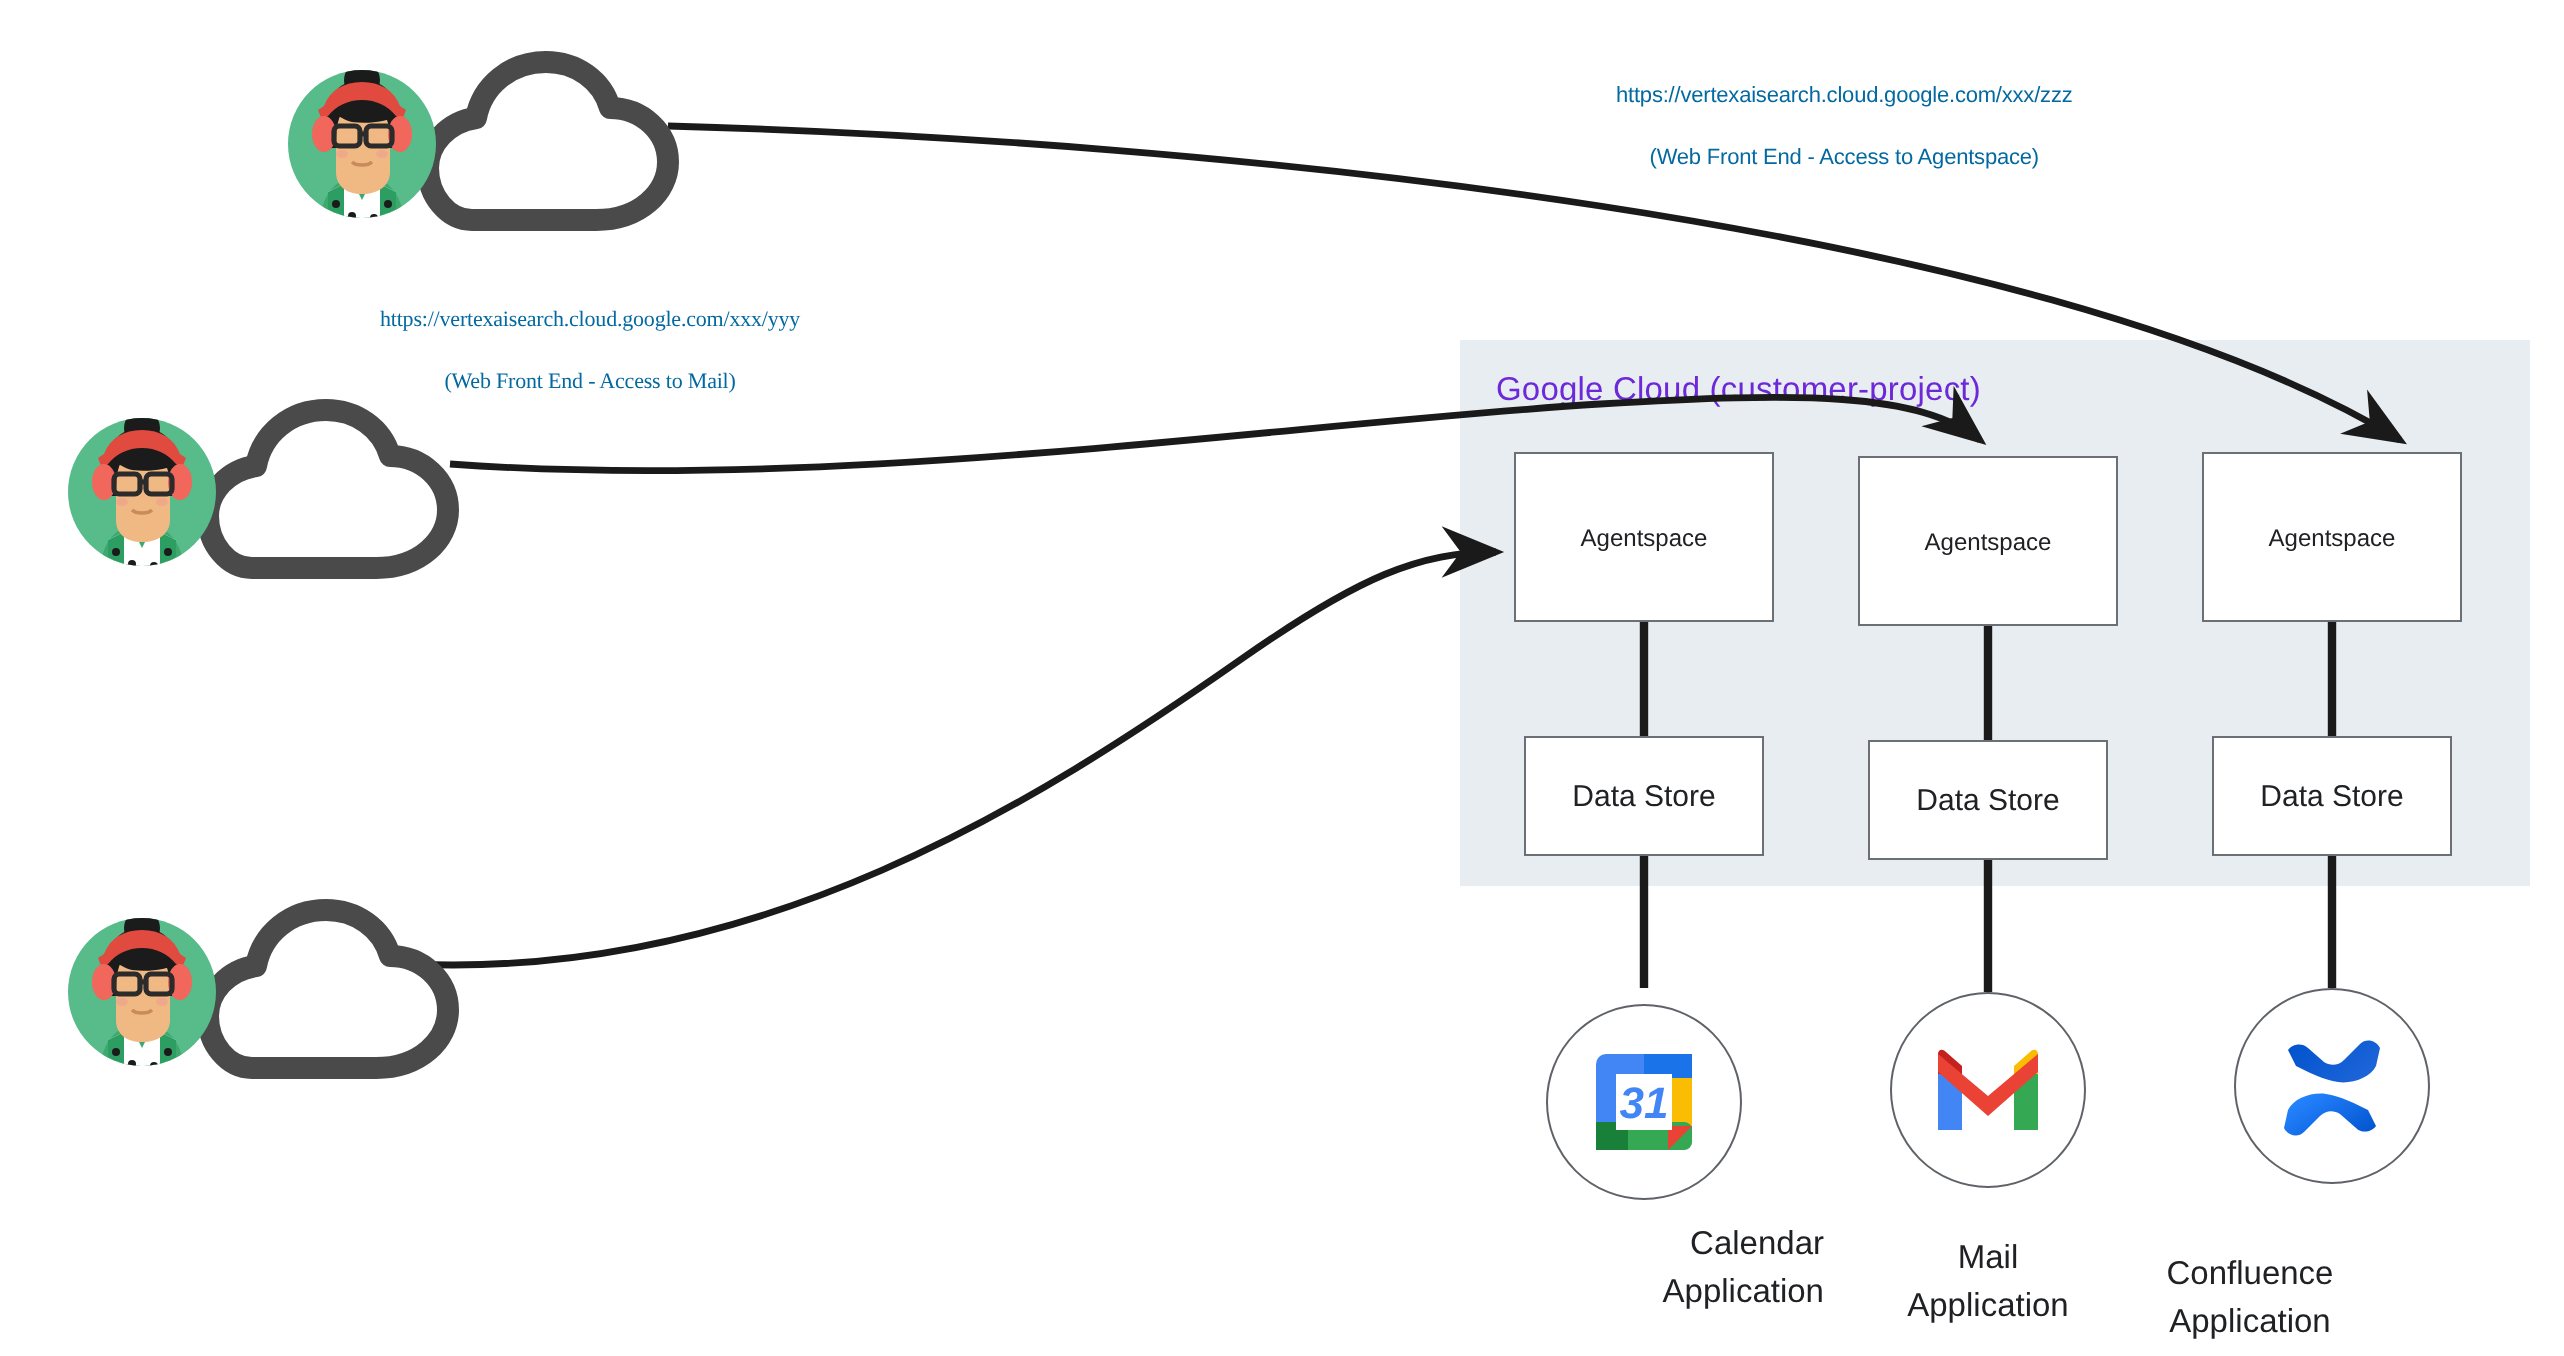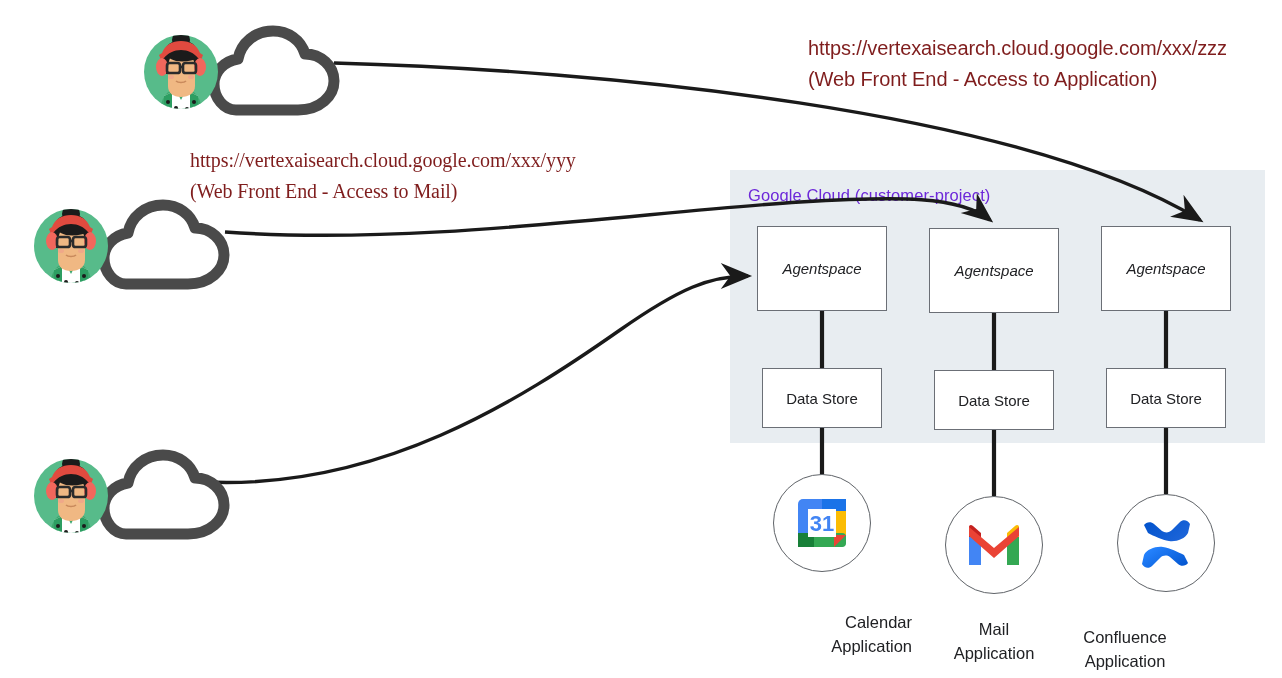--- a/index.html
+++ b/index.html
@@ -44,27 +44,27 @@
     background: #ffffff;
     border: 1.6px solid #6b6f76;
     box-sizing: border-box;
     display: flex;
     align-items: center;
     justify-content: center;
     font-size: 15px;
     color: #202124;
   }
   .node-box.agentspace {
-    font-style: italic;
-    font-size: 15px;
+    font-size: 12px;
   }
   .url-label {
     position: absolute;
-    font-size: 20px;
-    color: #7f1d1d;
+    font-size: 11px;
+    color: #0369a1;
+    text-align: center;
     line-height: 31px;
     white-space: nowrap;
     letter-spacing: -.1px;
   }
   .app-circle {
     position: absolute;
     width: 98px;
     height: 98px;
     border-radius: 50%;
     background: #ffffff;
@@ -244,21 +244,21 @@
           <path d="M38,59 C40,61 46,61 48,59" fill="none" stroke="#c98a5c" stroke-width="1.7"></path>
           <ellipse cx="33" cy="55" rx="3" ry="2" fill="#ef9b8e" opacity=".55"></ellipse>
           <ellipse cx="53" cy="55" rx="3" ry="2" fill="#ef9b8e" opacity=".55"></ellipse>
         </g>
       </g>
     </svg>
   </div>
 
   <div class="url-label" style="left:808px; top:33px;">
     <div>https://vertexaisearch.cloud.google.com/xxx/zzz</div>
-    <div>(Web Front End - Access to Application)</div>
+    <div>(Web Front End - Access to Agentspace)</div>
   </div>
 
   <div class="url-label" style="left:190px; top:145px;font-family:Liberation Serif, serif;">
     <div>https://vertexaisearch.cloud.google.com/xxx/yyy</div>
     <div>(Web Front End - Access to Mail)</div>
   </div>
 
 
   <div class="node-box agentspace" style="left:757px; top:226px; width:130px; height:85px;">
     <span>Agentspace</span>
@@ -273,21 +273,21 @@
   <div class="node-box" style="left:762px; top:368px; width:120px; height:60px;">
     <span>Data Store</span>
   </div>
   <div class="node-box" style="left:934px; top:370px; width:120px; height:60px;">
     <span>Data Store</span>
   </div>
   <div class="node-box" style="left:1106px; top:368px; width:120px; height:60px;">
     <span>Data Store</span>
   </div>
 
-  <div class="app-circle" style="left:773px; top:474px;">
+  <div class="app-circle" style="left:773px; top:502px;font-style:italic;">
     <svg width="60" height="60" viewBox="0 0 60 60">
       <rect x="6" y="6" width="48" height="48" rx="5" fill="#4285f4"></rect>
       <rect x="30" y="6" width="24" height="24" fill="#1a73e8"></rect>
       <rect x="30" y="18" width="24" height="24" fill="#fbbc04"></rect>
       <rect x="6" y="40" width="48" height="14" rx="4" fill="#34a853"></rect>
       <rect x="6" y="40" width="16" height="14" fill="#188038"></rect>
       <path d="M42,42 L54,42 L42,54 Z" fill="#ea4335"></path>
       <rect x="16" y="16" width="28" height="28" fill="#ffffff"></rect>
       <text x="30" y="38" text-anchor="middle" font-family="'Liberation Sans', sans-serif" font-size="22" font-weight="bold" fill="#4285f4">31</text>
     </svg>

